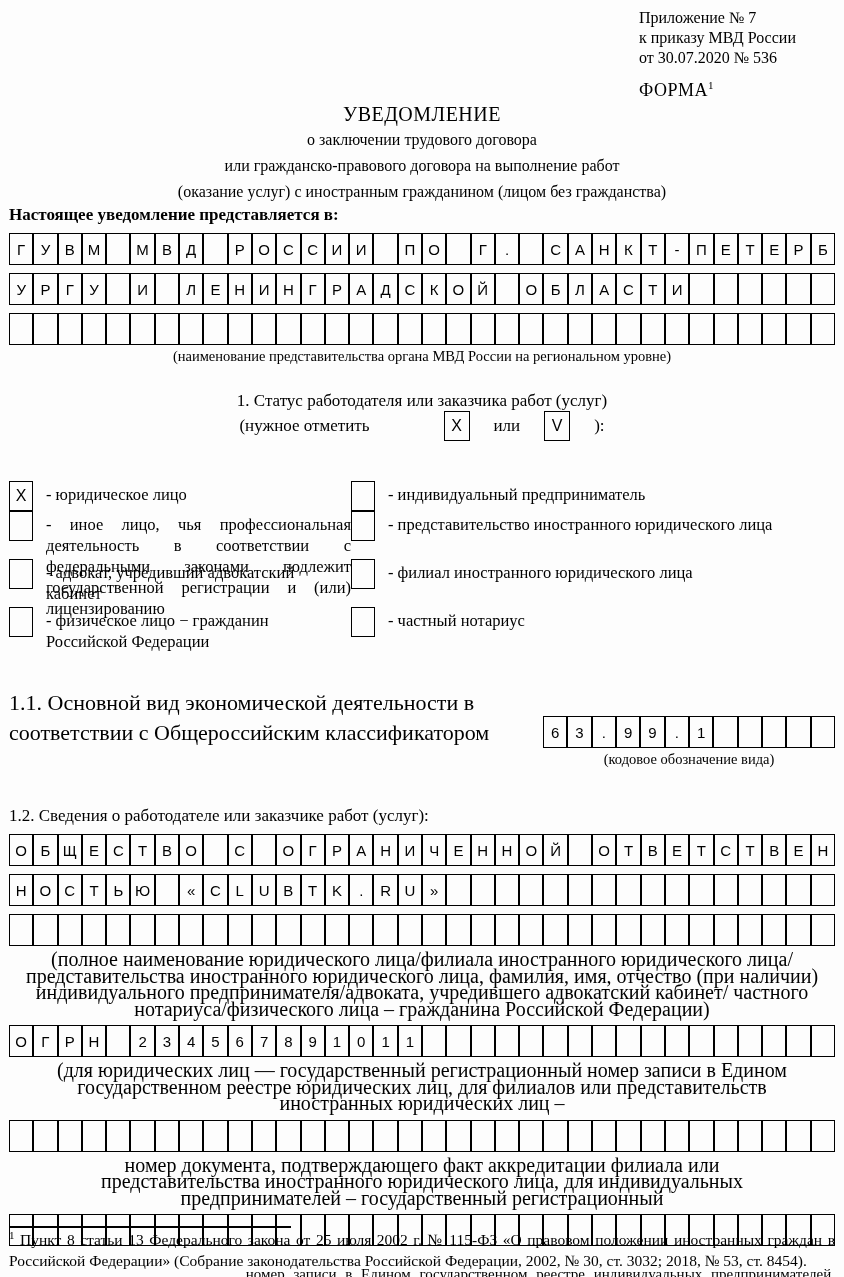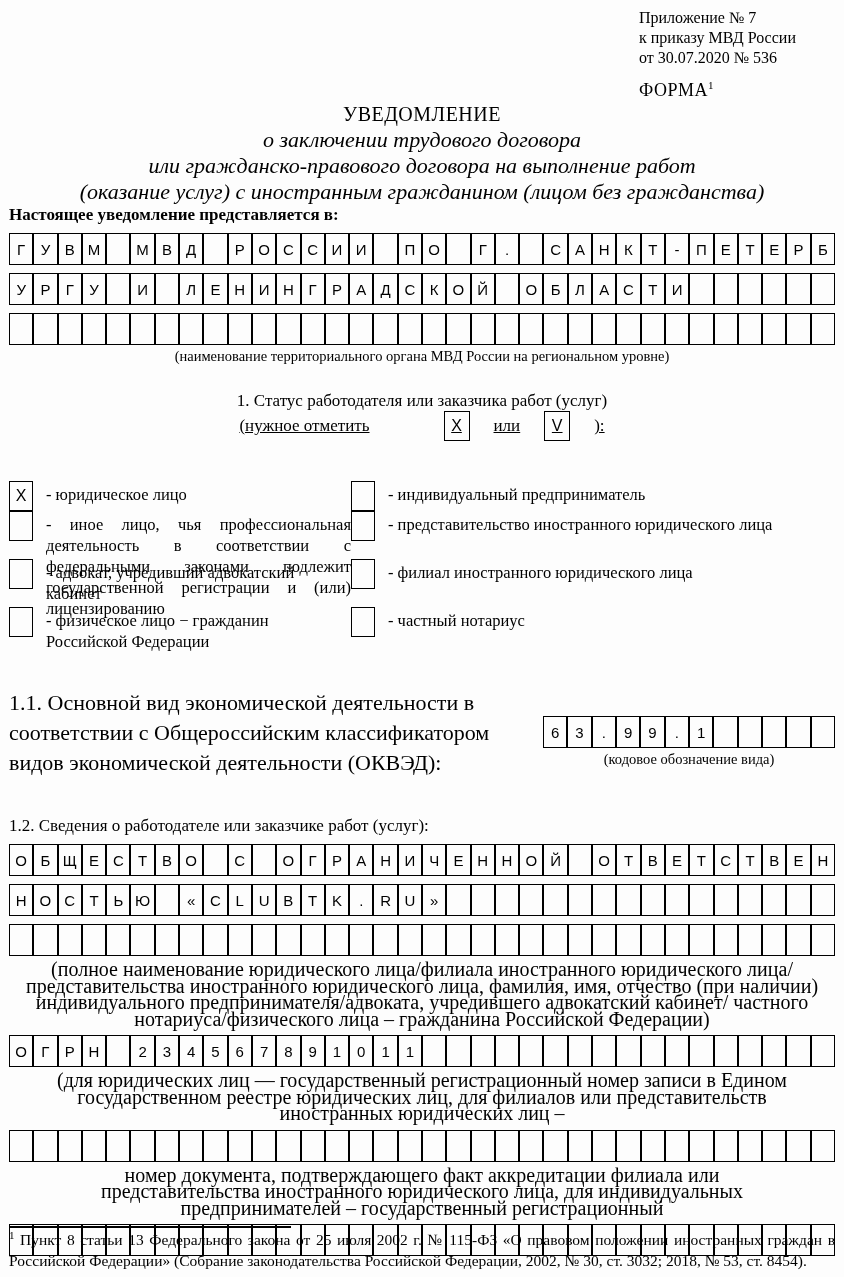--- a/index.html
+++ b/index.html
@@ -9,33 +9,33 @@
     font-family:"Liberation Serif",serif;
     padding:8px 9px 0 9px;overflow:hidden;position:relative;
   }
   
   .hdr-block{margin-left:auto;width:196px;font-size:16px;line-height:20px;}
   .form-label{margin:12px 0 0 auto;width:196px;font-size:18px;font-weight:normal;letter-spacing:.5px;}
   sup{font-size:11px;line-height:0;}
   
   .title{text-align:center;margin-top:0;}
   .t1{font-size:20px;letter-spacing:.5px;line-height:26px;}
-  .t2{font-size:22px;line-height:26px;font-style:italic;}
+  .t2{font-size:16px;line-height:26px;}
   .intro{font-size:17px;font-weight:bold;}
   
   .cgrid{display:grid;width:100%;margin-top:8px;}
   .cgrid .cell{
     border:1px solid #000;height:32px;box-sizing:border-box;
     display:flex;align-items:center;justify-content:center;
     font-family:"Liberation Sans",sans-serif;font-size:15px;overflow:hidden;
   }
   .caption{text-align:center;font-size:14.5px;line-height:17px;margin-top:3px;}
   
   .s1row{display:flex;justify-content:space-between;align-items:center;margin-top:26px;font-size:17px;flex-direction:column;}
-  .note{display:flex;align-items:center;gap:24px;font-size:17px;text-decoration:underline;}
+  .note{display:flex;align-items:center;gap:24px;font-size:17px;}
   .note .gap{width:26px;}
   .mark-box{
     width:26px;height:30px;border:1px solid #000;box-sizing:border-box;flex:0 0 26px;
     display:flex;align-items:center;justify-content:center;
     font-family:"Liberation Sans",sans-serif;font-size:16px;
   }
   
   .options{display:grid;grid-template-columns:342px 1fr;grid-template-rows:auto 48px 48px auto;margin-top:40px;align-items:start;}
   .opt{display:flex;align-items:flex-start;gap:13px;}
   .opt .cb{
@@ -182,21 +182,21 @@
     <div class="cell"></div>
     <div class="cell"></div>
     <div class="cell"></div>
     <div class="cell"></div>
     <div class="cell"></div>
     <div class="cell"></div>
     <div class="cell"></div>
     <div class="cell"></div>
     <div class="cell"></div>
   </div>
-<div class="caption">(наименование территориального органа МВД России на региональном уровне)</div>
+<div class="caption">(наименование представительства органа МВД России на региональном уровне)</div>
 
 <div class="s1row">
   <div>1. Статус работодателя или заказчика работ (услуг)</div>
   <div class="note">
     <span>(нужное отметить</span>
     <span class="gap"></span>
     <span class="mark-box">X</span>
     <span>или</span>
     <span class="mark-box">V</span>
     <span>):</span>
@@ -235,21 +235,20 @@
   <div class="opt">
     <div class="cb"></div>
     <div class="opt-label">- частный нотариус</div>
   </div>
 </div>
 
 <div class="s11">
   <div class="s11-left">
     <div>1.1. Основной вид экономической деятельности в</div>
     <div>соответствии с Общероссийским классификатором</div>
-    <div>видов экономической деятельности (ОКВЭД):</div>
   </div>
   <div class="s11-right">
     <div class="cgrid" style="grid-template-columns: repeat(12, 1fr);">
         <div class="cell">6</div>
         <div class="cell">3</div>
         <div class="cell">.</div>
         <div class="cell">9</div>
         <div class="cell">9</div>
         <div class="cell">.</div>
         <div class="cell">1</div>

